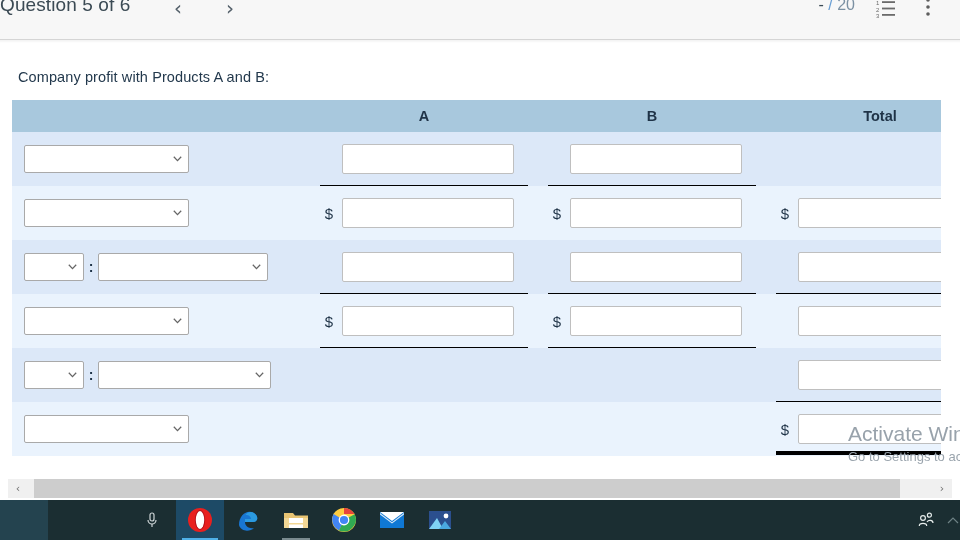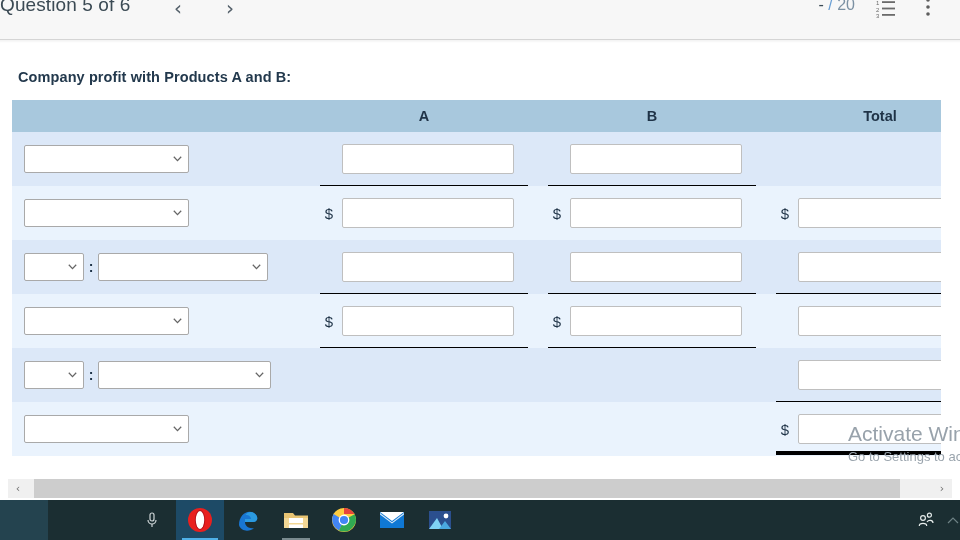--- a/index.html
+++ b/index.html
@@ -56,21 +56,21 @@
   .hdr-icon {
     position: absolute;
     cursor: pointer;
   }
   #list-icon { right: 62px; top: -2px; width: 22px; height: 20px; }
   #kebab-icon { right: 22px; top: -4px; width: 20px; height: 22px; }
 
   
   #question-heading {
     position: absolute; left: 18px; top: 69px;
-    font-size: 14.5px; font-weight: bold; color: #23394d;
+    font-size: 14.5px; font-weight: normal; color: #23394d;
     letter-spacing: 0.1px;
   }
 
   
   #table-wrap {
     position: absolute; left: 12px; top: 100px;
     width: 929px; height: 372px;
     overflow: hidden;
   }
   .tbl {

